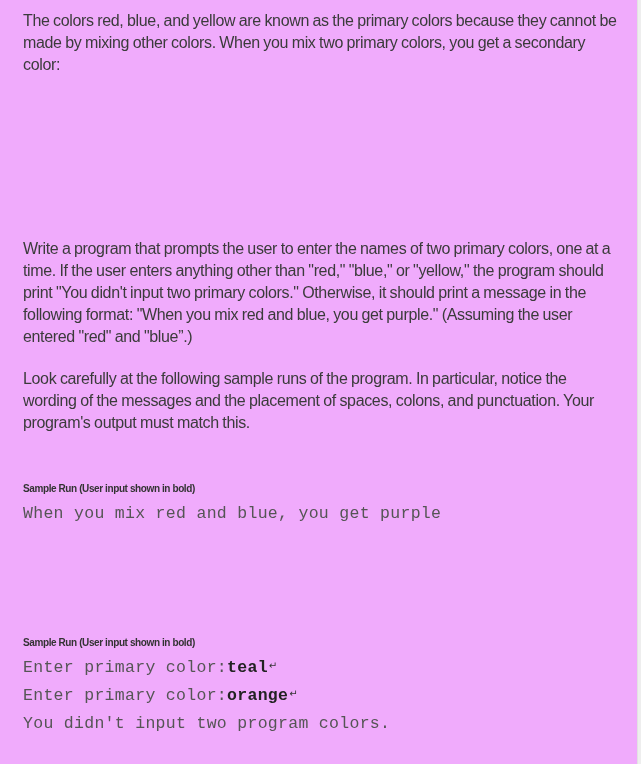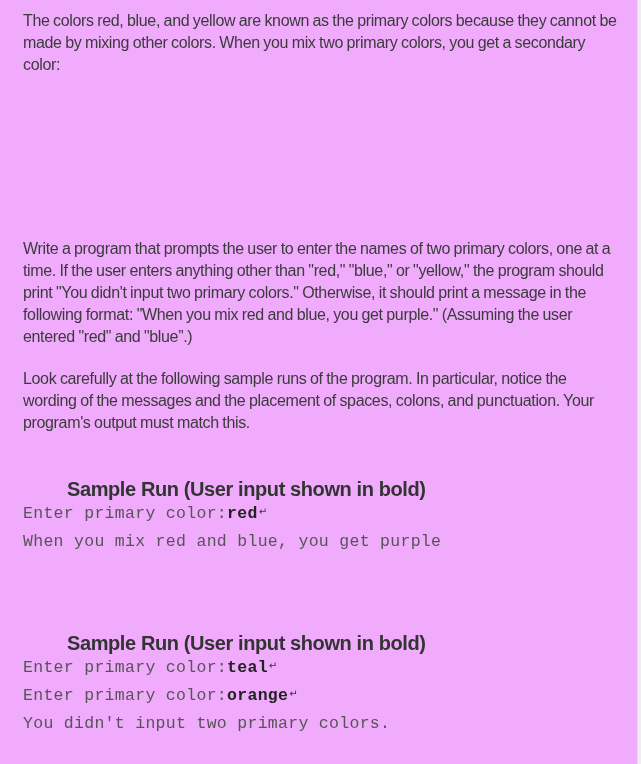--- a/index.html
+++ b/index.html
@@ -52,25 +52,24 @@
       font-style: italic;
       line-height: 24.5px;
       letter-spacing: -0.3px;
     }
     .p2 { position: absolute; top: 228px; width: 595px; }
     .p3 { position: absolute; top: 350px; width: 595px; margin-top: 8px; }
     .run1 { position: absolute; top: 468px; width: 595px; }
     .run2 { position: absolute; top: 622px; width: 595px; }
     .run-heading {
       font-weight: bold;
-      font-size: 20px;
+      font-size: 10px;
       line-height: 22px;
       letter-spacing: -0.4px;
       color: #333333;
-      margin-left: 44px;
     }
     .code-line {
       font-family: "Liberation Mono", "DejaVu Sans Mono", monospace;
       font-size: 16.5px;
       line-height: 27px;
       color: #555555;
       white-space: pre;
       letter-spacing: 0.3px;
     }
     .code-line .input {
@@ -96,26 +95,25 @@
 
     <div class="examples">
     </div>
 
     <p class="p2">Write a program that prompts the user to enter the names of two primary colors, one at a time. If the user enters anything other than "red," "blue," or "yellow," the program should print "You didn't input two primary colors." Otherwise, it should print a message in the following format: "When you mix red and blue, you get purple." (Assuming the user entered "red" and "blue”.)</p>
 
     <p class="p3">Look carefully at the following sample runs of the program. In particular, notice the wording of the messages and the placement of spaces, colons, and punctuation. Your program's output must match this.</p>
 
     <div class="run1">
       <div class="run-heading">Sample Run (User input shown in bold)</div>
-      <div class="code-line"><span>Enter primary color:</span><span class="input">red</span><span class="ret">↵</span></div>
       <div class="code-line">When you mix red and blue, you get purple</div>
     </div>
 
     <div class="run2">
       <div class="run-heading">Sample Run (User input shown in bold)</div>
       <div class="code-line"><span>Enter primary color:</span><span class="input">teal</span><span class="ret">↵</span></div>
       <div class="code-line"><span>Enter primary color:</span><span class="input">orange</span><span class="ret">↵</span></div>
-      <div class="code-line">You didn't input two primary colors.</div>
+      <div class="code-line">You didn't input two program colors.</div>
     </div>
 
   </div>
 </div>
 <div class="right-border"></div>
 
 </body></html>

